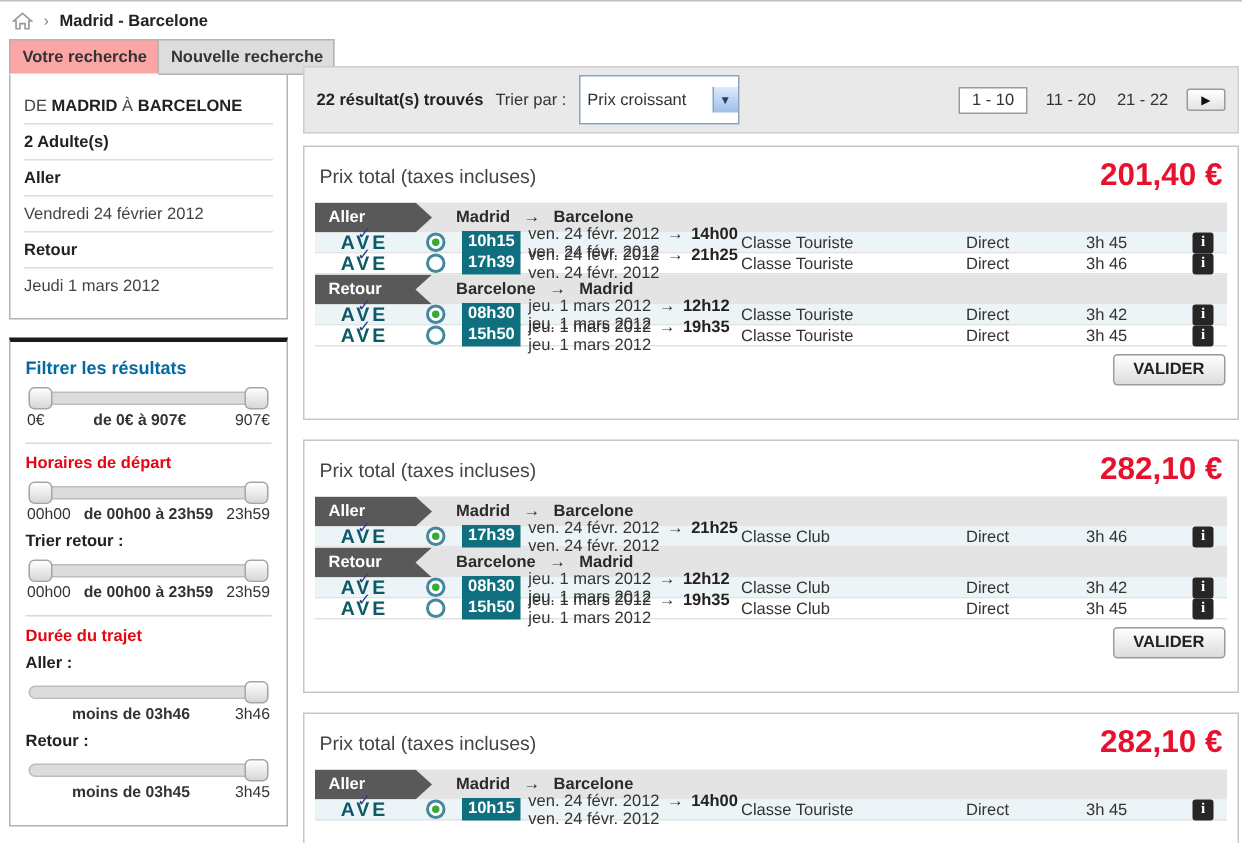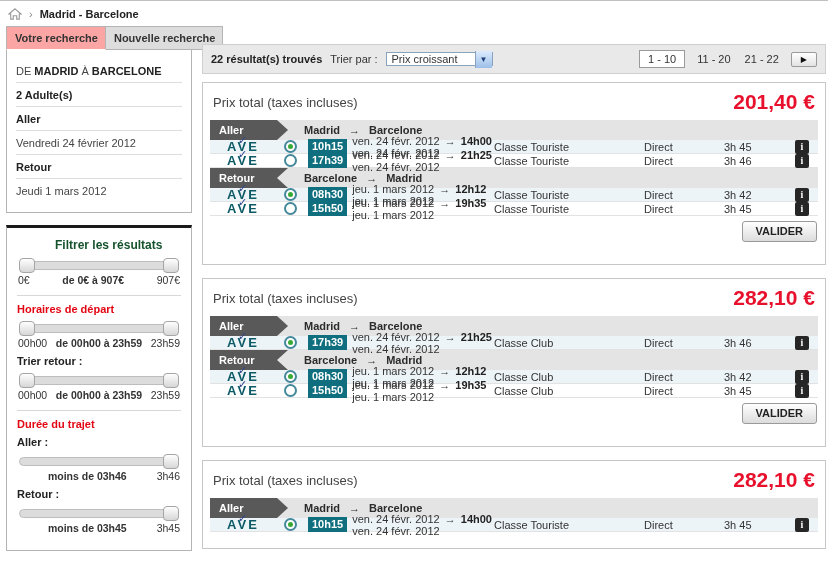--- a/index.html
+++ b/index.html
@@ -25,35 +25,35 @@
   .tab { padding:5px 7px 5px 8px; font-weight:bold; border:1px solid #b4b4b4; background:#ddd; color:#333; cursor:pointer; white-space:nowrap; }
   .tab.active { background:#fca5a5; border-bottom:1px solid #fff; position:relative; z-index:2; }
   .tab + .tab { border-left:none; }
   .search-box { border:1px solid #b4b4b4; margin-top:-1px; background:#fff; padding:9px 9px 10px 9px; }
   .search-box .row { padding:6px 0 5px 0; border-bottom:1px solid #ddd; }
   .search-box .row.last { border-bottom:none; }
   .search-box .lbl { font-weight:bold; color:#222; }
   .search-box .val { color:#444; }
   
   .filter-box { border:1px solid #b4b4b4; border-top:3px solid #1a1a1a; margin-top:12px; background:#fff; padding:10px 10px 12px 10px; }
-  .filter-title { font-weight:bold; font-size:12px; color:#14532d; margin-bottom:9px;margin-left:38px; }
+  .filter-title { font-weight:bold; font-size:12px; color:#0369a1; margin-bottom:9px; }
   .f-head { color:#e30613; font-weight:bold; margin:6px 0 4px 0; }
   .f-sub { font-weight:bold; color:#222; margin:6px 0 2px 0; }
   .slider { position:relative; height:9px; background:#dcdcdc; border:1px solid #bdbdbd; border-radius:5px; margin:9px 2px 4px 2px; }
   .handle { position:absolute; top:-4px; width:16px; height:15px; background:linear-gradient(#fefefe,#d7d7d7); border:1px solid #a5a5a5; border-radius:4px; cursor:pointer; }
   .handle.h-left { left:-1px; } .handle.h-right { right:-1px; }
   .s-labels { display:flex; justify-content:space-between; align-items:center; font-size:10.5px; color:#333; margin:2px 1px 4px 1px; }
   .s-labels .mid { font-weight:bold; }
   .f-div { border-top:1px solid #d8d8d8; margin:9px 0 7px 0; }
   
   .toolbar { display:flex; justify-content:space-between; align-items:center; background:#e9e9e9; border:1px solid #cfcfcf; padding:5px 8px;margin-top:18px; }
   .tb-left { display:flex; align-items:center; gap:8px; }
   .results-count { font-weight:bold; color:#222; }
   .sort-label { color:#333; }
-  .select { display:inline-flex; align-items:center; border:1px solid #8aa3bd; background:#fff; height:14px; cursor:pointer; }
+  .select { display:inline-flex; align-items:center; border:1px solid #8aa3bd; background:#fff; height:33px; cursor:pointer; }
   .select .sel-val { padding:0 8px 0 5px; min-width:88px; }
   .select .sel-btn { width:17px; height:17px; background:linear-gradient(#dcebfd,#9dbfe8); border-left:1px solid #8aa3bd; color:#1d3f76; font-size:8px; display:flex; align-items:center; justify-content:center; }
   .pager { display:flex; align-items:center; gap:10px; }
   .page-link { color:#333; cursor:pointer; padding:2px 2px; }
   .page-link.active { border:1px solid #9a9a9a; background:#fff; padding:2px 8px; }
   .next-btn { border:1px solid #9a9a9a; background:linear-gradient(#fff,#e3e3e3); border-radius:2px; padding:2px 9px; font-size:8px; color:#111; cursor:pointer; }
   
   .results { margin-top:8px; }
   .result-block { border:1px solid #c6c6c6; background:#fff; margin-bottom:13px; padding:0 0 16px 0; }
   .price-row { display:flex; justify-content:space-between; align-items:center; padding:7px 10px 6px 10px; }

